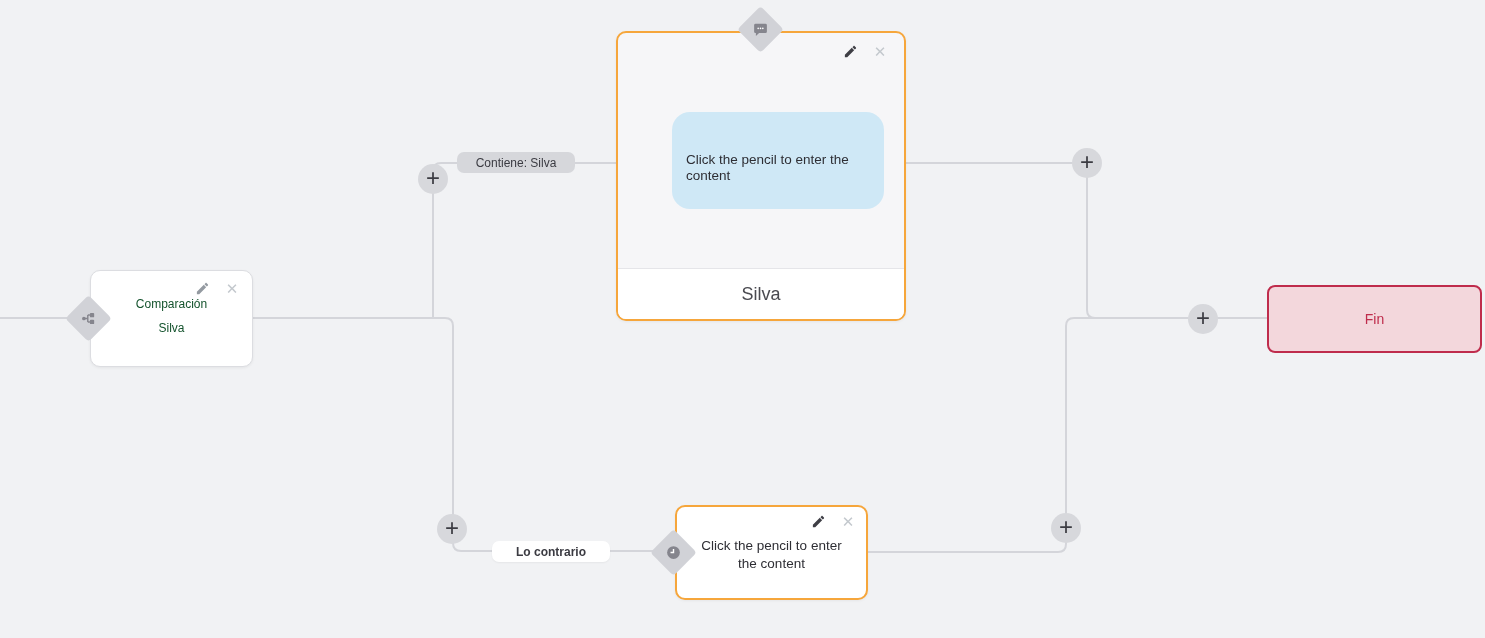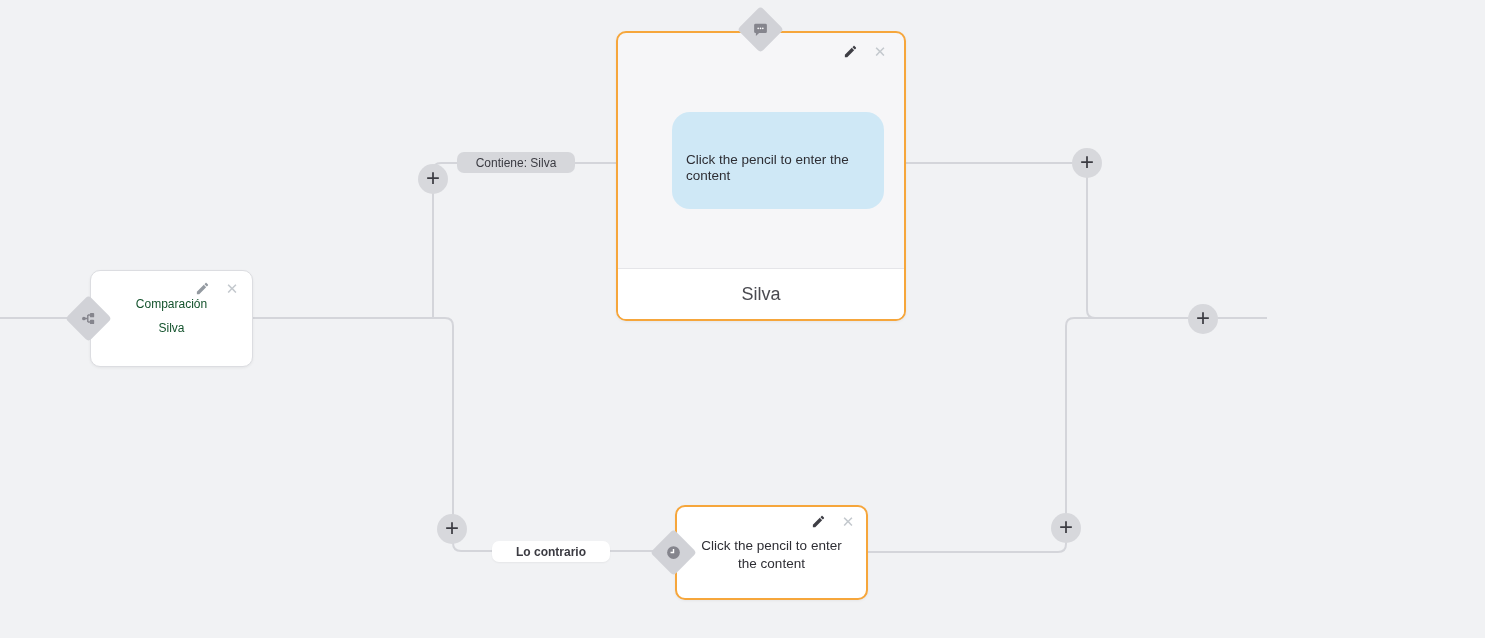--- a/index.html
+++ b/index.html
@@ -187,14 +187,15 @@
   </div>
   <div class="diamond diamond-wait">
     <span class="d-icon">
       <svg viewBox="0 0 24 24">
         <circle cx="12" cy="12" r="9" fill="#85858d"></circle>
         <path d="M12 7.2v4.8H7.8" stroke="#ffffff" stroke-width="2" fill="none"></path>
       </svg>
     </span>
   </div>
 
+  <div class="node node-fin">Fin</div>
 
 </div>
 
 </body></html>

